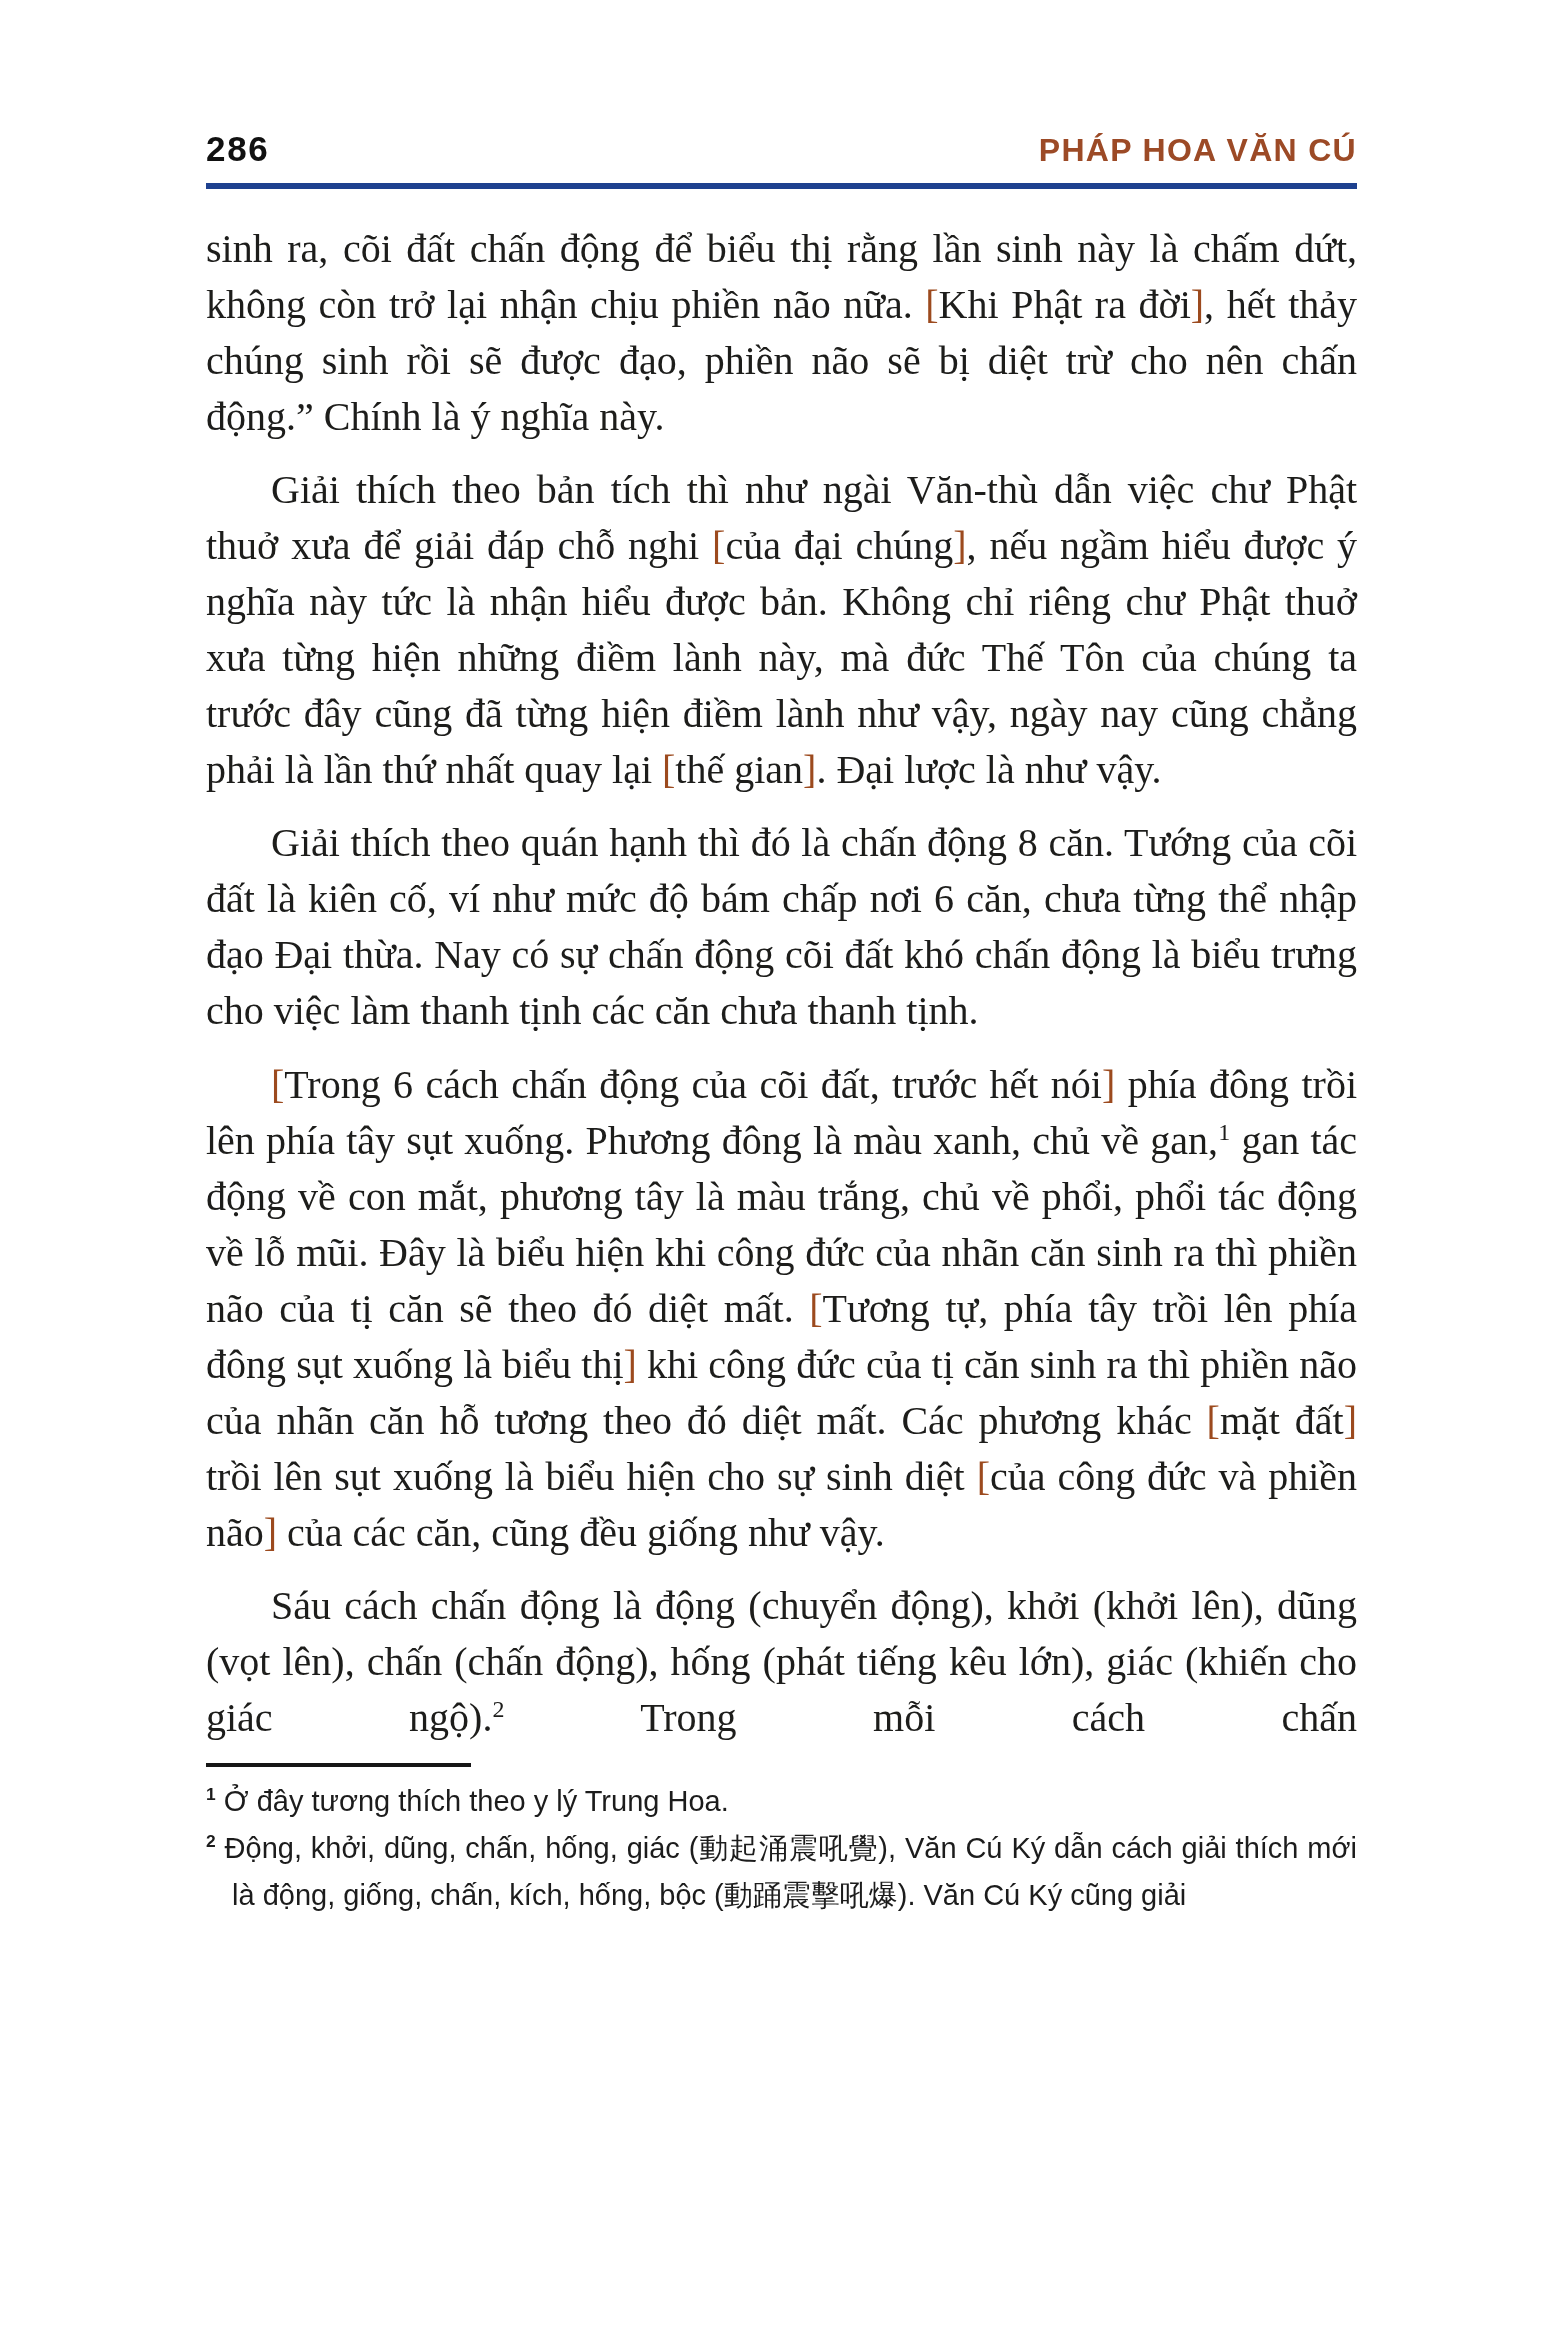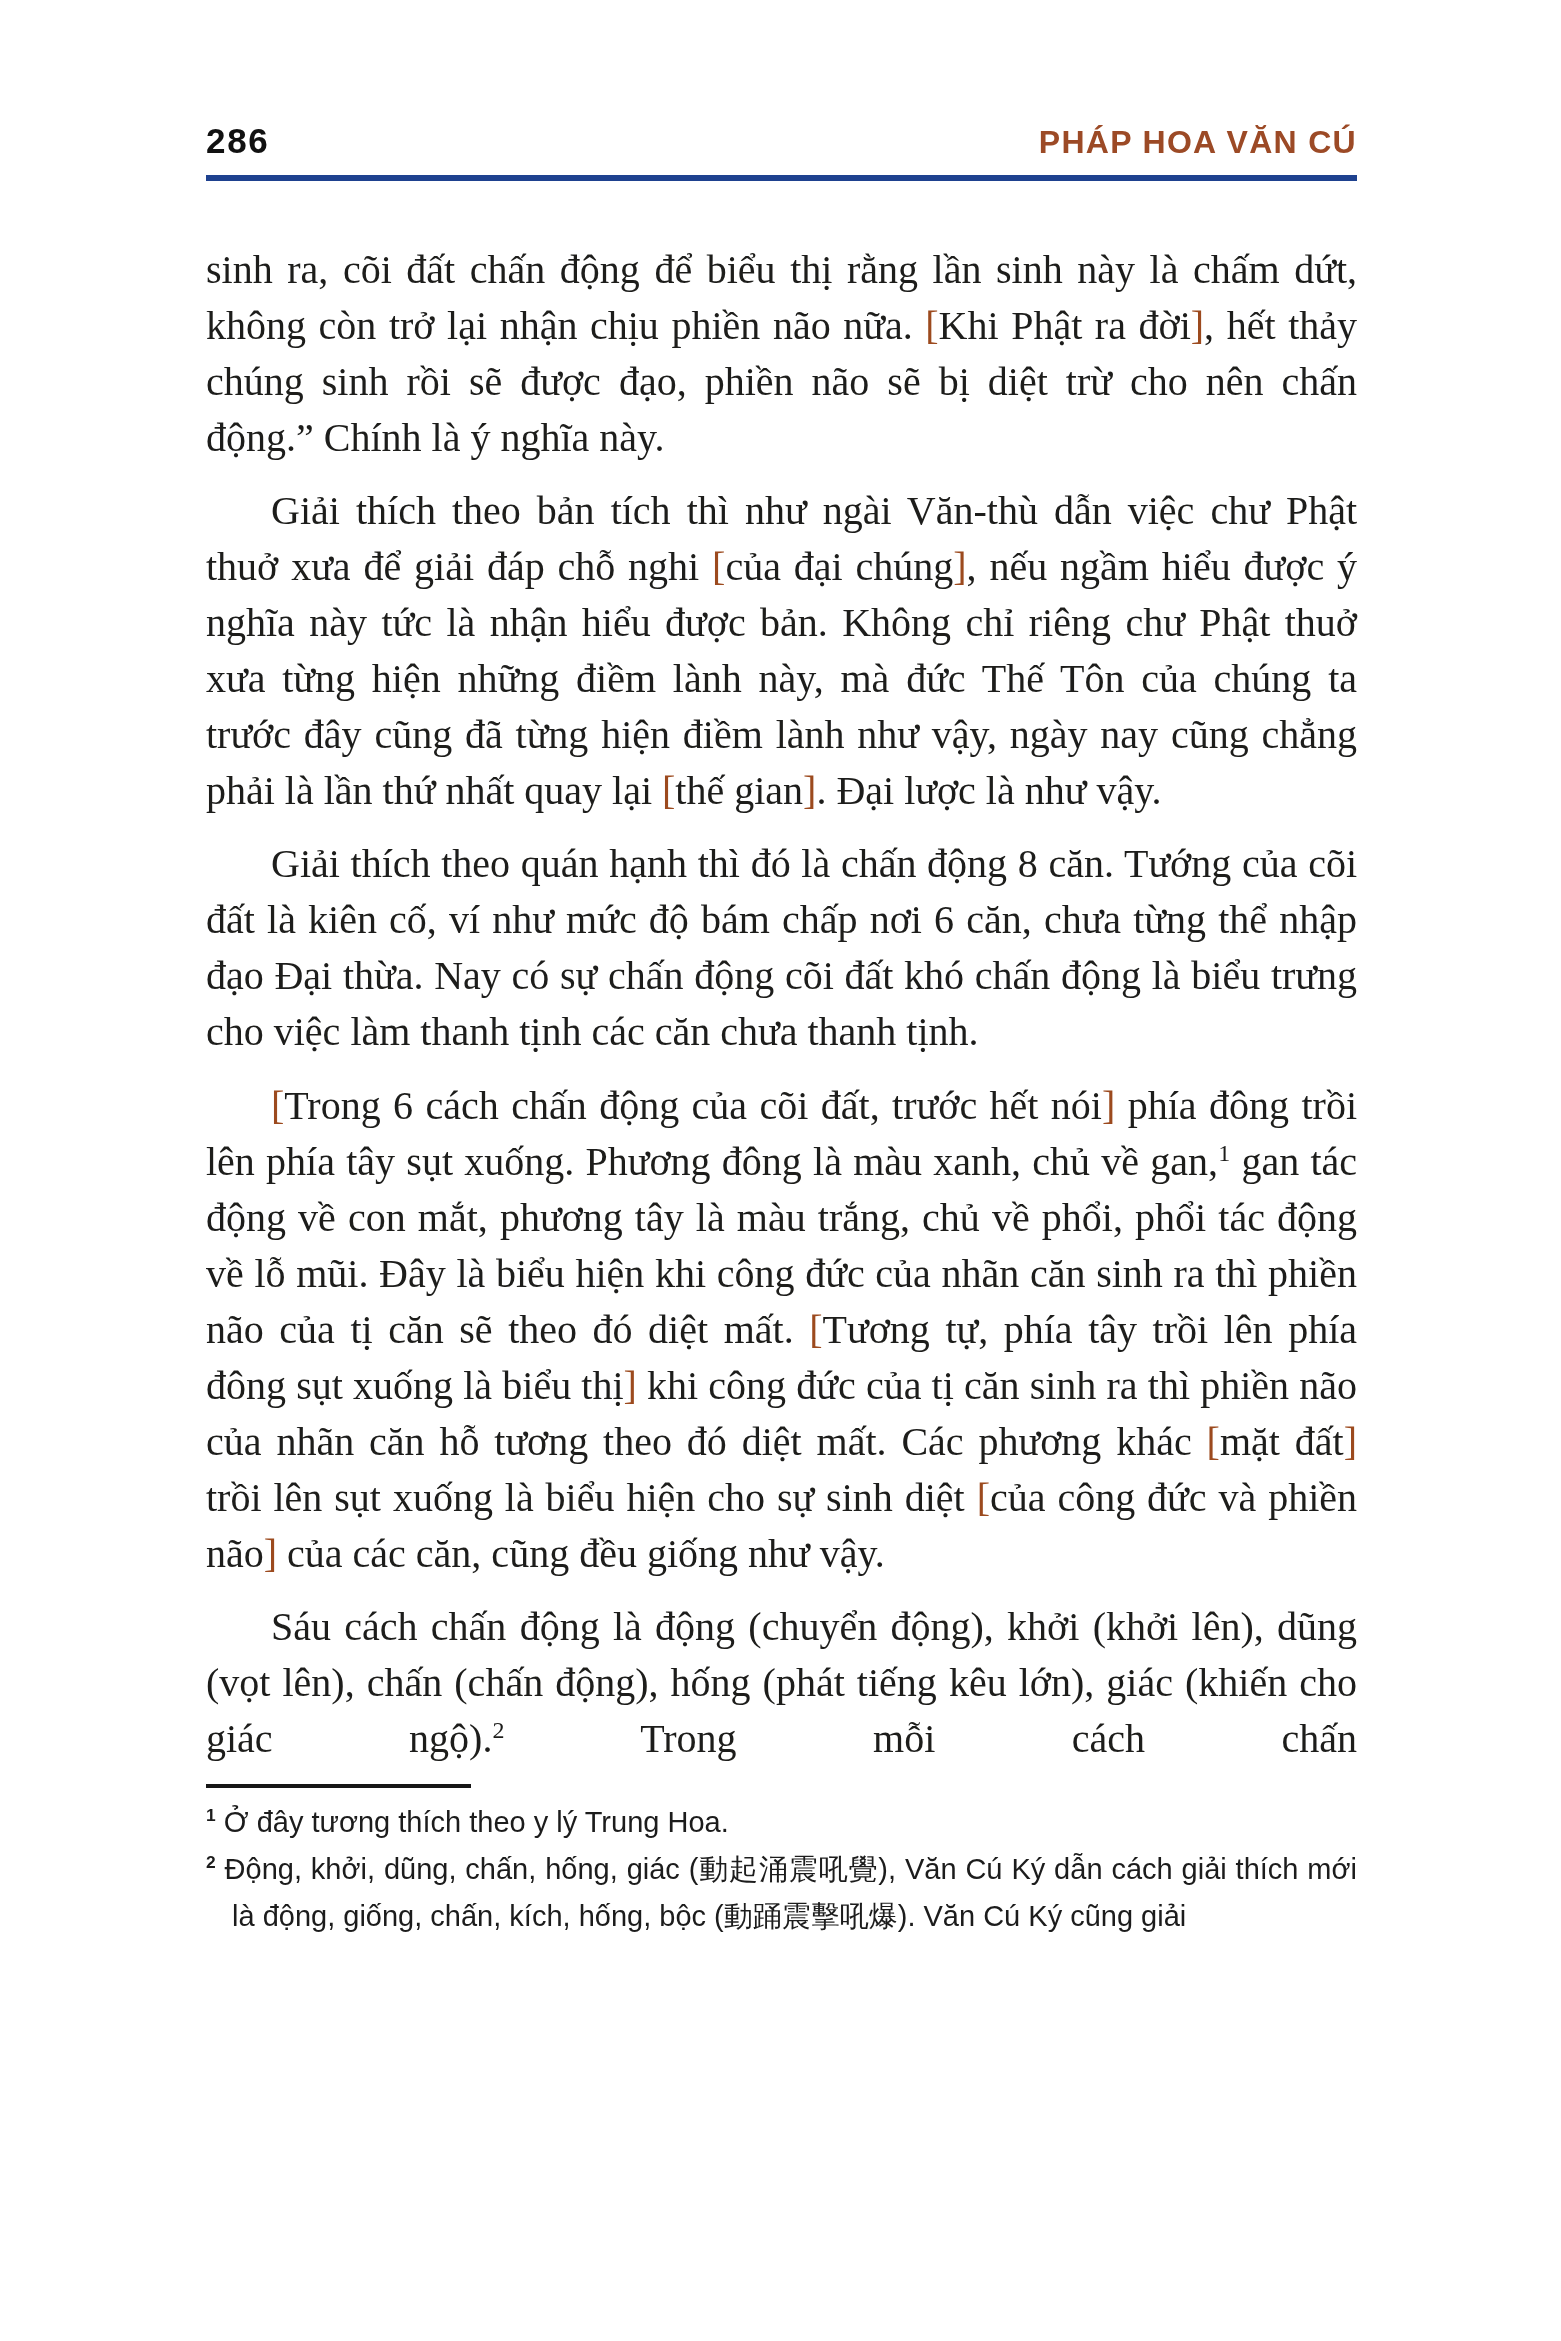--- a/index.html
+++ b/index.html
@@ -10,34 +10,35 @@
     box-sizing:border-box;
     padding:121px 204px 0 206px;
     font-family:"Liberation Serif", serif;
     color:var(--body-text,#1d1d1b);
     overflow:hidden;
   }
   header.running{
     display:flex;justify-content:space-between;align-items:baseline;
     font-family:"Liberation Sans", sans-serif;
     height:45px;
+    margin-top:8px;
   }
   .pagenum{
     font-size:35px;font-weight:700;letter-spacing:1.7px;color:#111;
   }
   .runtitle{
     font-size:32px;font-weight:700;letter-spacing:1.3px;
     color:var(--accent-title,#9c4a26);
   }
   .rule{
     margin-top:8.7px;height:6px;width:100%;
     background:var(--rule-blue,#1e418f);
   }
   main.bodytext{
-    margin-top:61px;
+    margin-top:32px;
     font-size:40px;
     line-height:56px;
     text-align:justify;
   }
   main.bodytext p{
     margin:0 0 17.3px 0;
   }
   main.bodytext p.indent{text-indent:65px;}
   main.bodytext p.justify-last{text-align-last:justify;}
   .bracket{color:var(--bracket-orange,#9c4a1e);}

